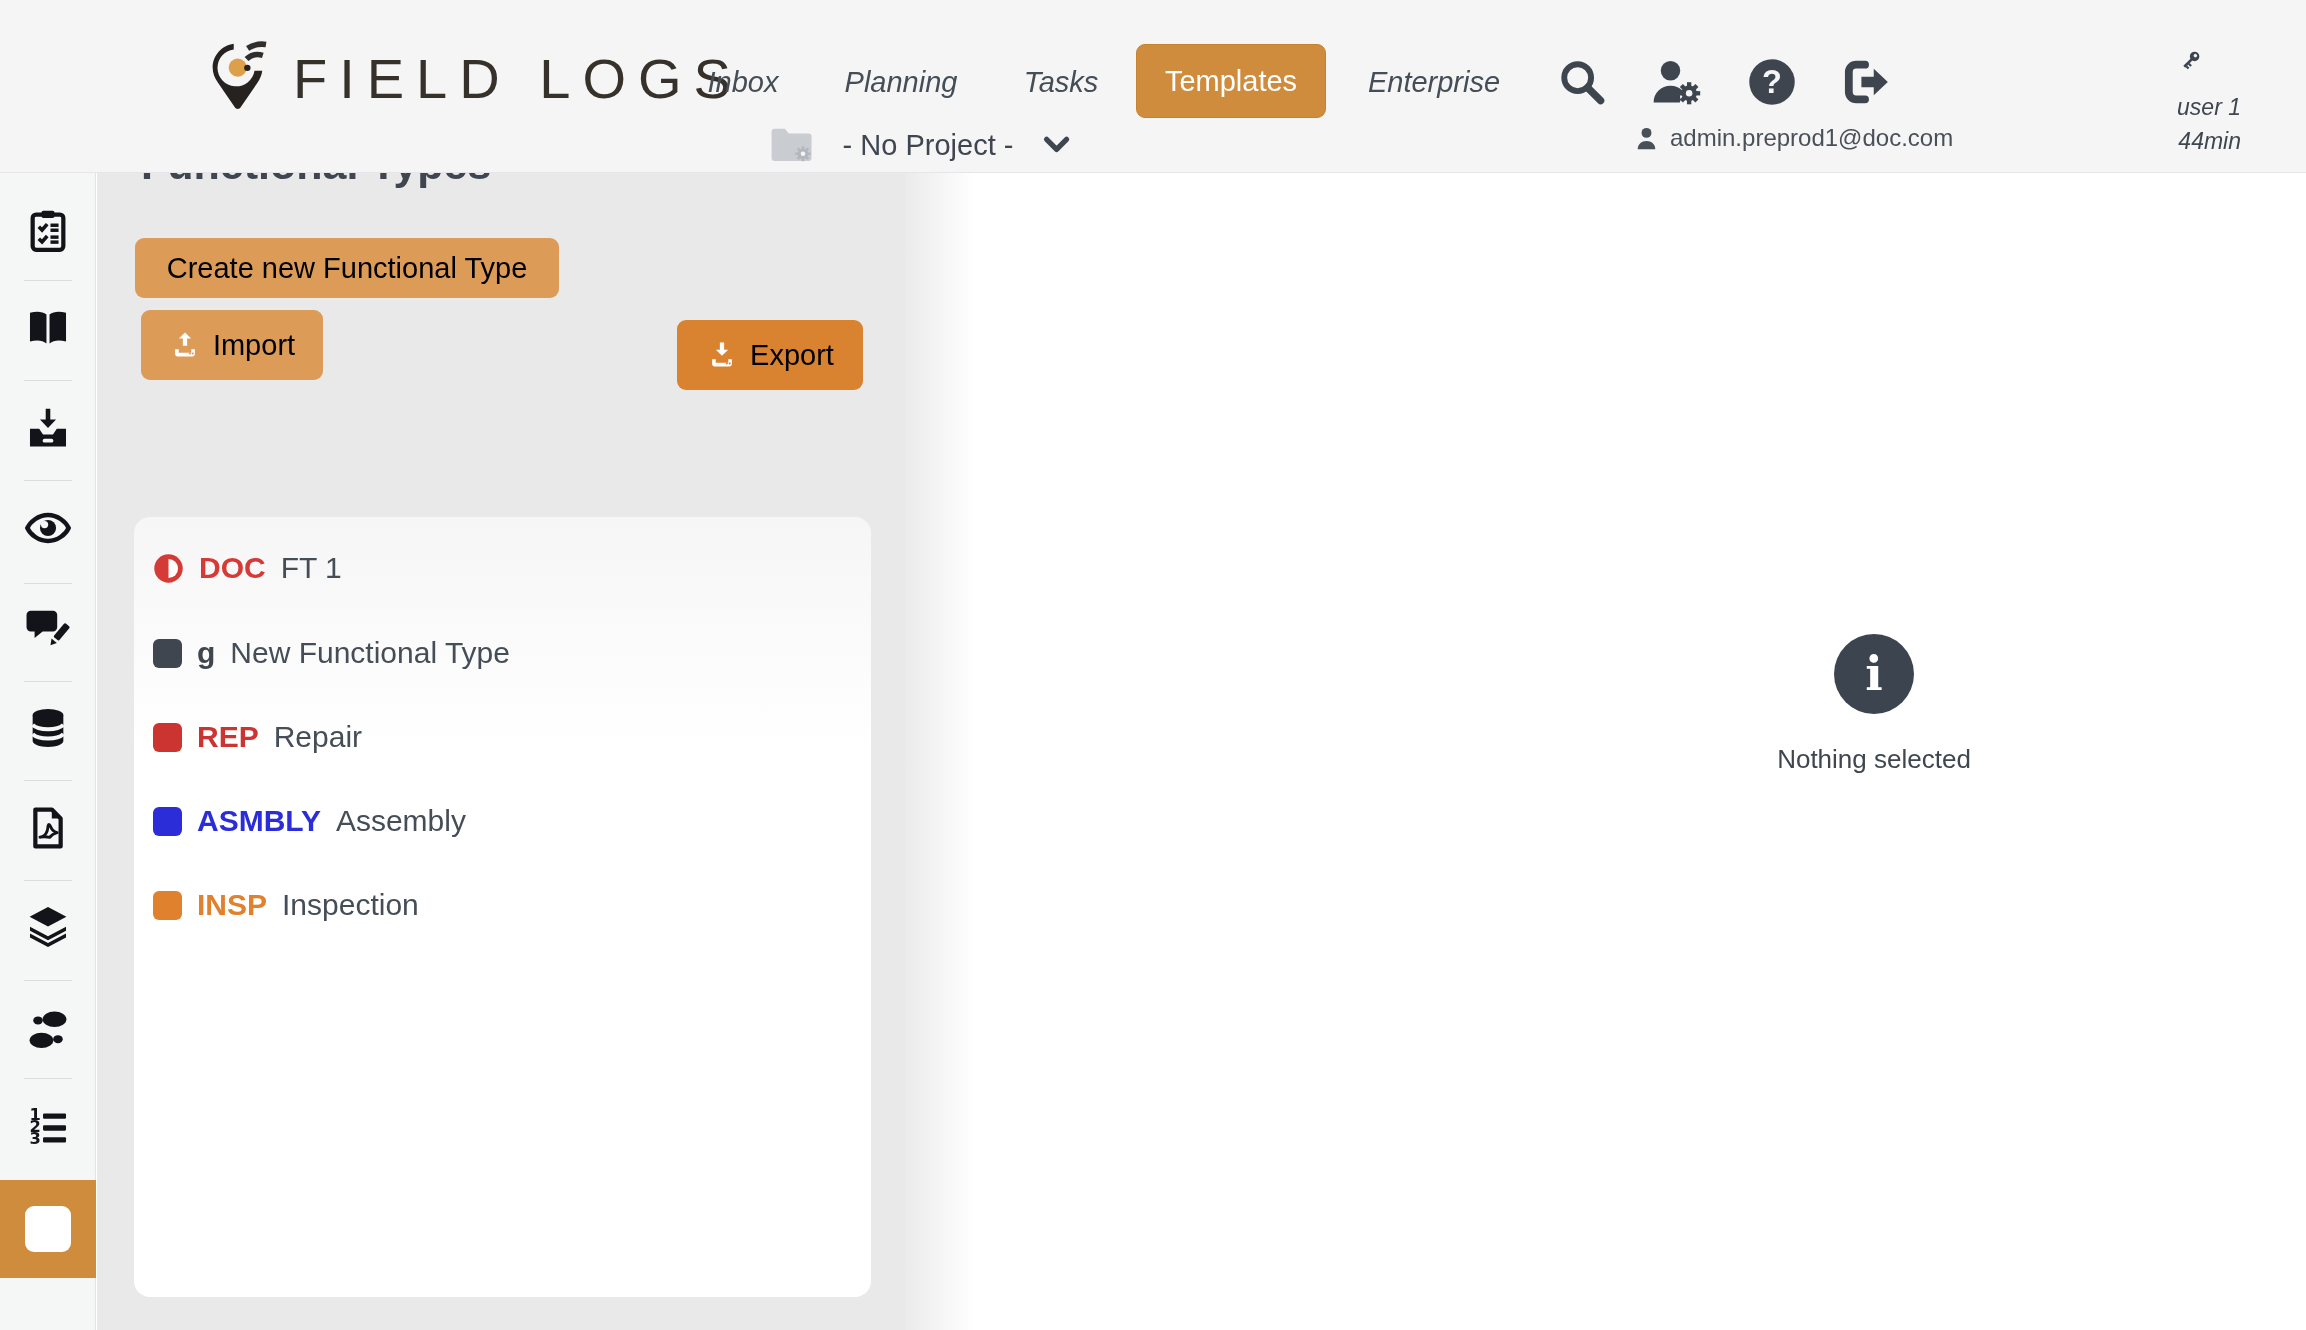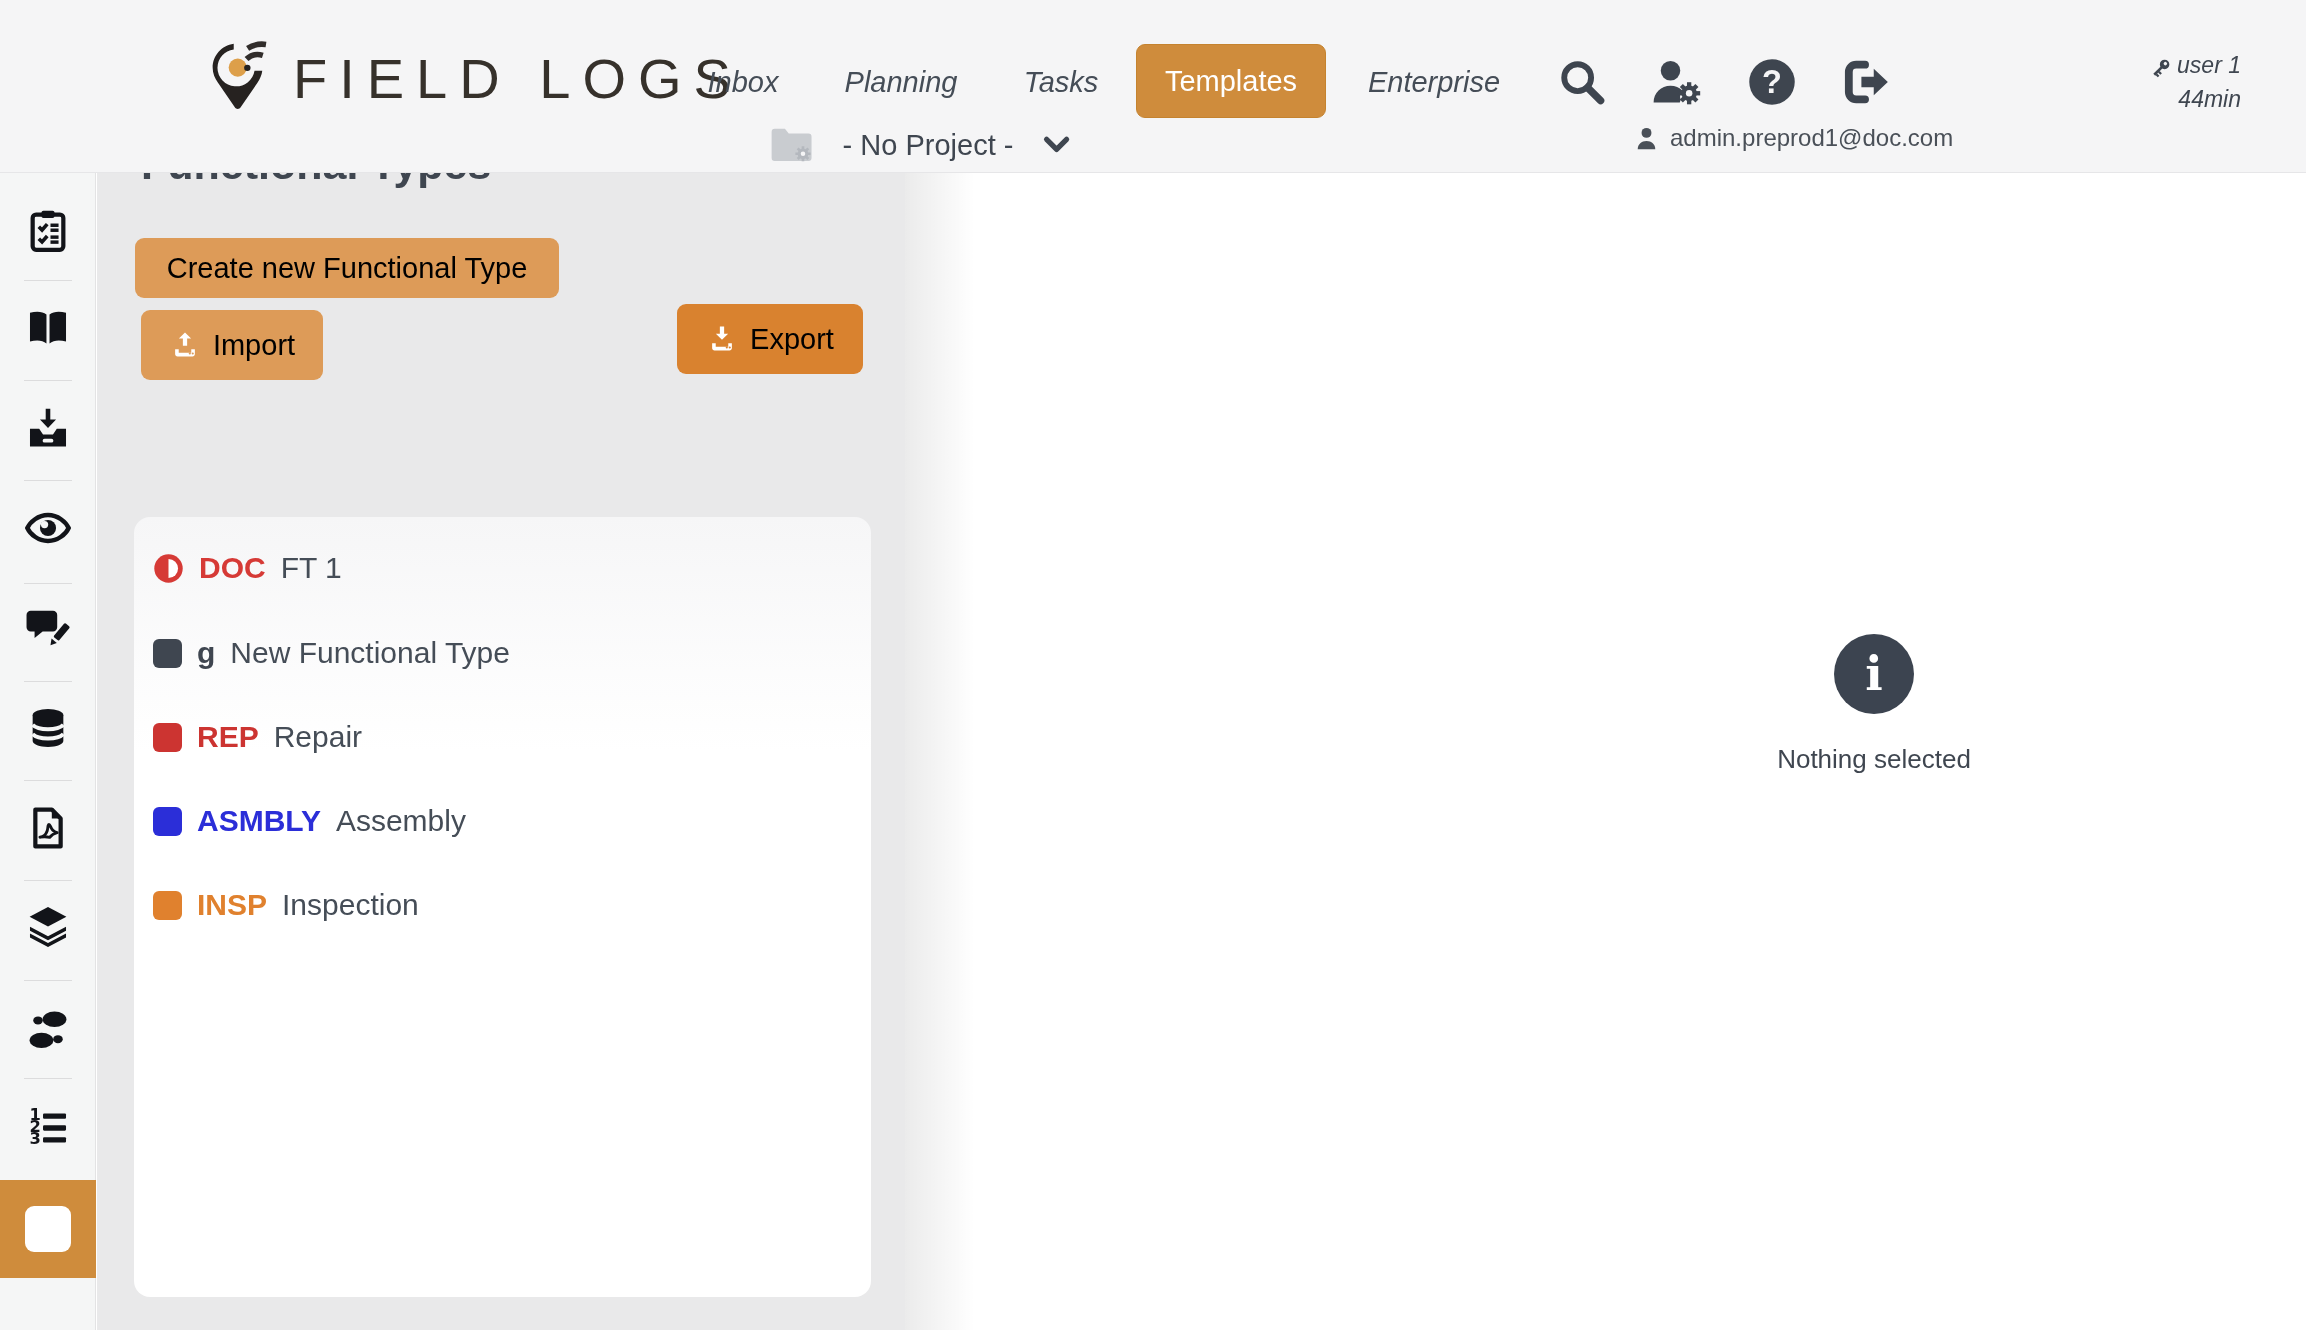--- a/index.html
+++ b/index.html
@@ -14,21 +14,21 @@
   .logo-text { font-size:56px; font-weight:100; letter-spacing:12px; color:#36312b; }
   .nav-item { position:absolute; top:62px; transform:translateX(-50%); font-size:29px;
     color:#454d57; cursor:pointer; line-height:40px;font-style:italic; }
   .nav-templates { position:absolute; left:1136px; top:44px; width:190px; height:74px;
     background:#cf8c3c; border:1px solid #c5832f; border-radius:9px; color:#fff;
     font-size:29px; display:flex; align-items:center; justify-content:center; cursor:pointer; }
   .top-icons { position:absolute; left:1556px; top:56px; display:flex; align-items:center; gap:40px; }
   .tico { width:52px; height:52px; color:#3e454f; cursor:pointer; }
   .session { position:absolute; right:65px; top:48px; text-align:right; font-style:italic;
     font-size:23px; color:#3f4650; line-height:34px; }
-  .session .key-line { display:flex; align-items:flex-end; gap:4px; justify-content:flex-end; }
+  .session .key-line { display:flex; align-items:flex-start; gap:16px; justify-content:flex-end;flex-direction:column; }
   .email-row { position:absolute; left:1633px; top:124px; display:flex; align-items:center;
     gap:10px; font-size:24px; color:#4a5058; }
   .project-row { position:absolute; left:920px; top:126px; transform:translateX(-50%);
     display:flex; align-items:center; gap:28px; cursor:pointer; white-space:nowrap; }
   .project-label { font-size:29px; color:#3f4650; }
 
   
   .iconbar { position:absolute; left:0; top:0; width:96px; height:1330px;
     background:#f5f6f6; border-right:1px solid #e3e3e4; z-index:6; }
   .slot { position:absolute; left:0; width:96px; height:60px; display:flex;
@@ -42,21 +42,21 @@
   
   .panel { position:absolute; left:97px; top:0; width:808px; height:1330px;
     background:#e9e9ea; z-index:2; }
   .panel-title { position:absolute; left:44px; top:140px; font-size:43px; font-weight:600;
     color:#3f4650; white-space:nowrap; }
   .btn { border:none; border-radius:9px; color:#000000; font-size:29px; cursor:pointer;
     font-family:"Liberation Sans", sans-serif; display:flex; align-items:center;
     justify-content:center; gap:12px; }
   .btn-create { position:absolute; left:38px; top:238px; width:424px; height:60px; background:#dd9b58; }
   .btn-import { position:absolute; left:44px; top:310px; width:182px; height:70px; background:#dd9b58; }
-  .btn-export { position:absolute; left:580px; top:304px; width:186px; height:70px; background:#d9822f; }
+  .btn-export { position:absolute; left:580px; top:320px; width:186px; height:70px; background:#d9822f; }
   .btn svg { width:32px; height:32px; }
   .searchbox { position:absolute; left:37px; top:423px; width:735px; height:61px;
     background:#fff; border-radius:10px; display:flex; align-items:center; padding:0 22px; gap:16px; }
   .searchbox svg { width:34px; height:34px; color:#3e454f; flex:none; }
   .searchbox input { border:none; outline:none; flex:1; font-size:29px;
     font-family:"Liberation Sans", sans-serif; color:#3f4650; background:transparent; }
   .searchbox input::placeholder { font-style:italic; color:#989da5; }
   .ft-list { position:absolute; left:37px; top:517px; width:737px; height:780px;
     border-radius:16px; background:linear-gradient(#f6f6f7, #ffffff 30%); }
   .ft-row { position:absolute; left:0; width:737px; height:48px; display:flex;

